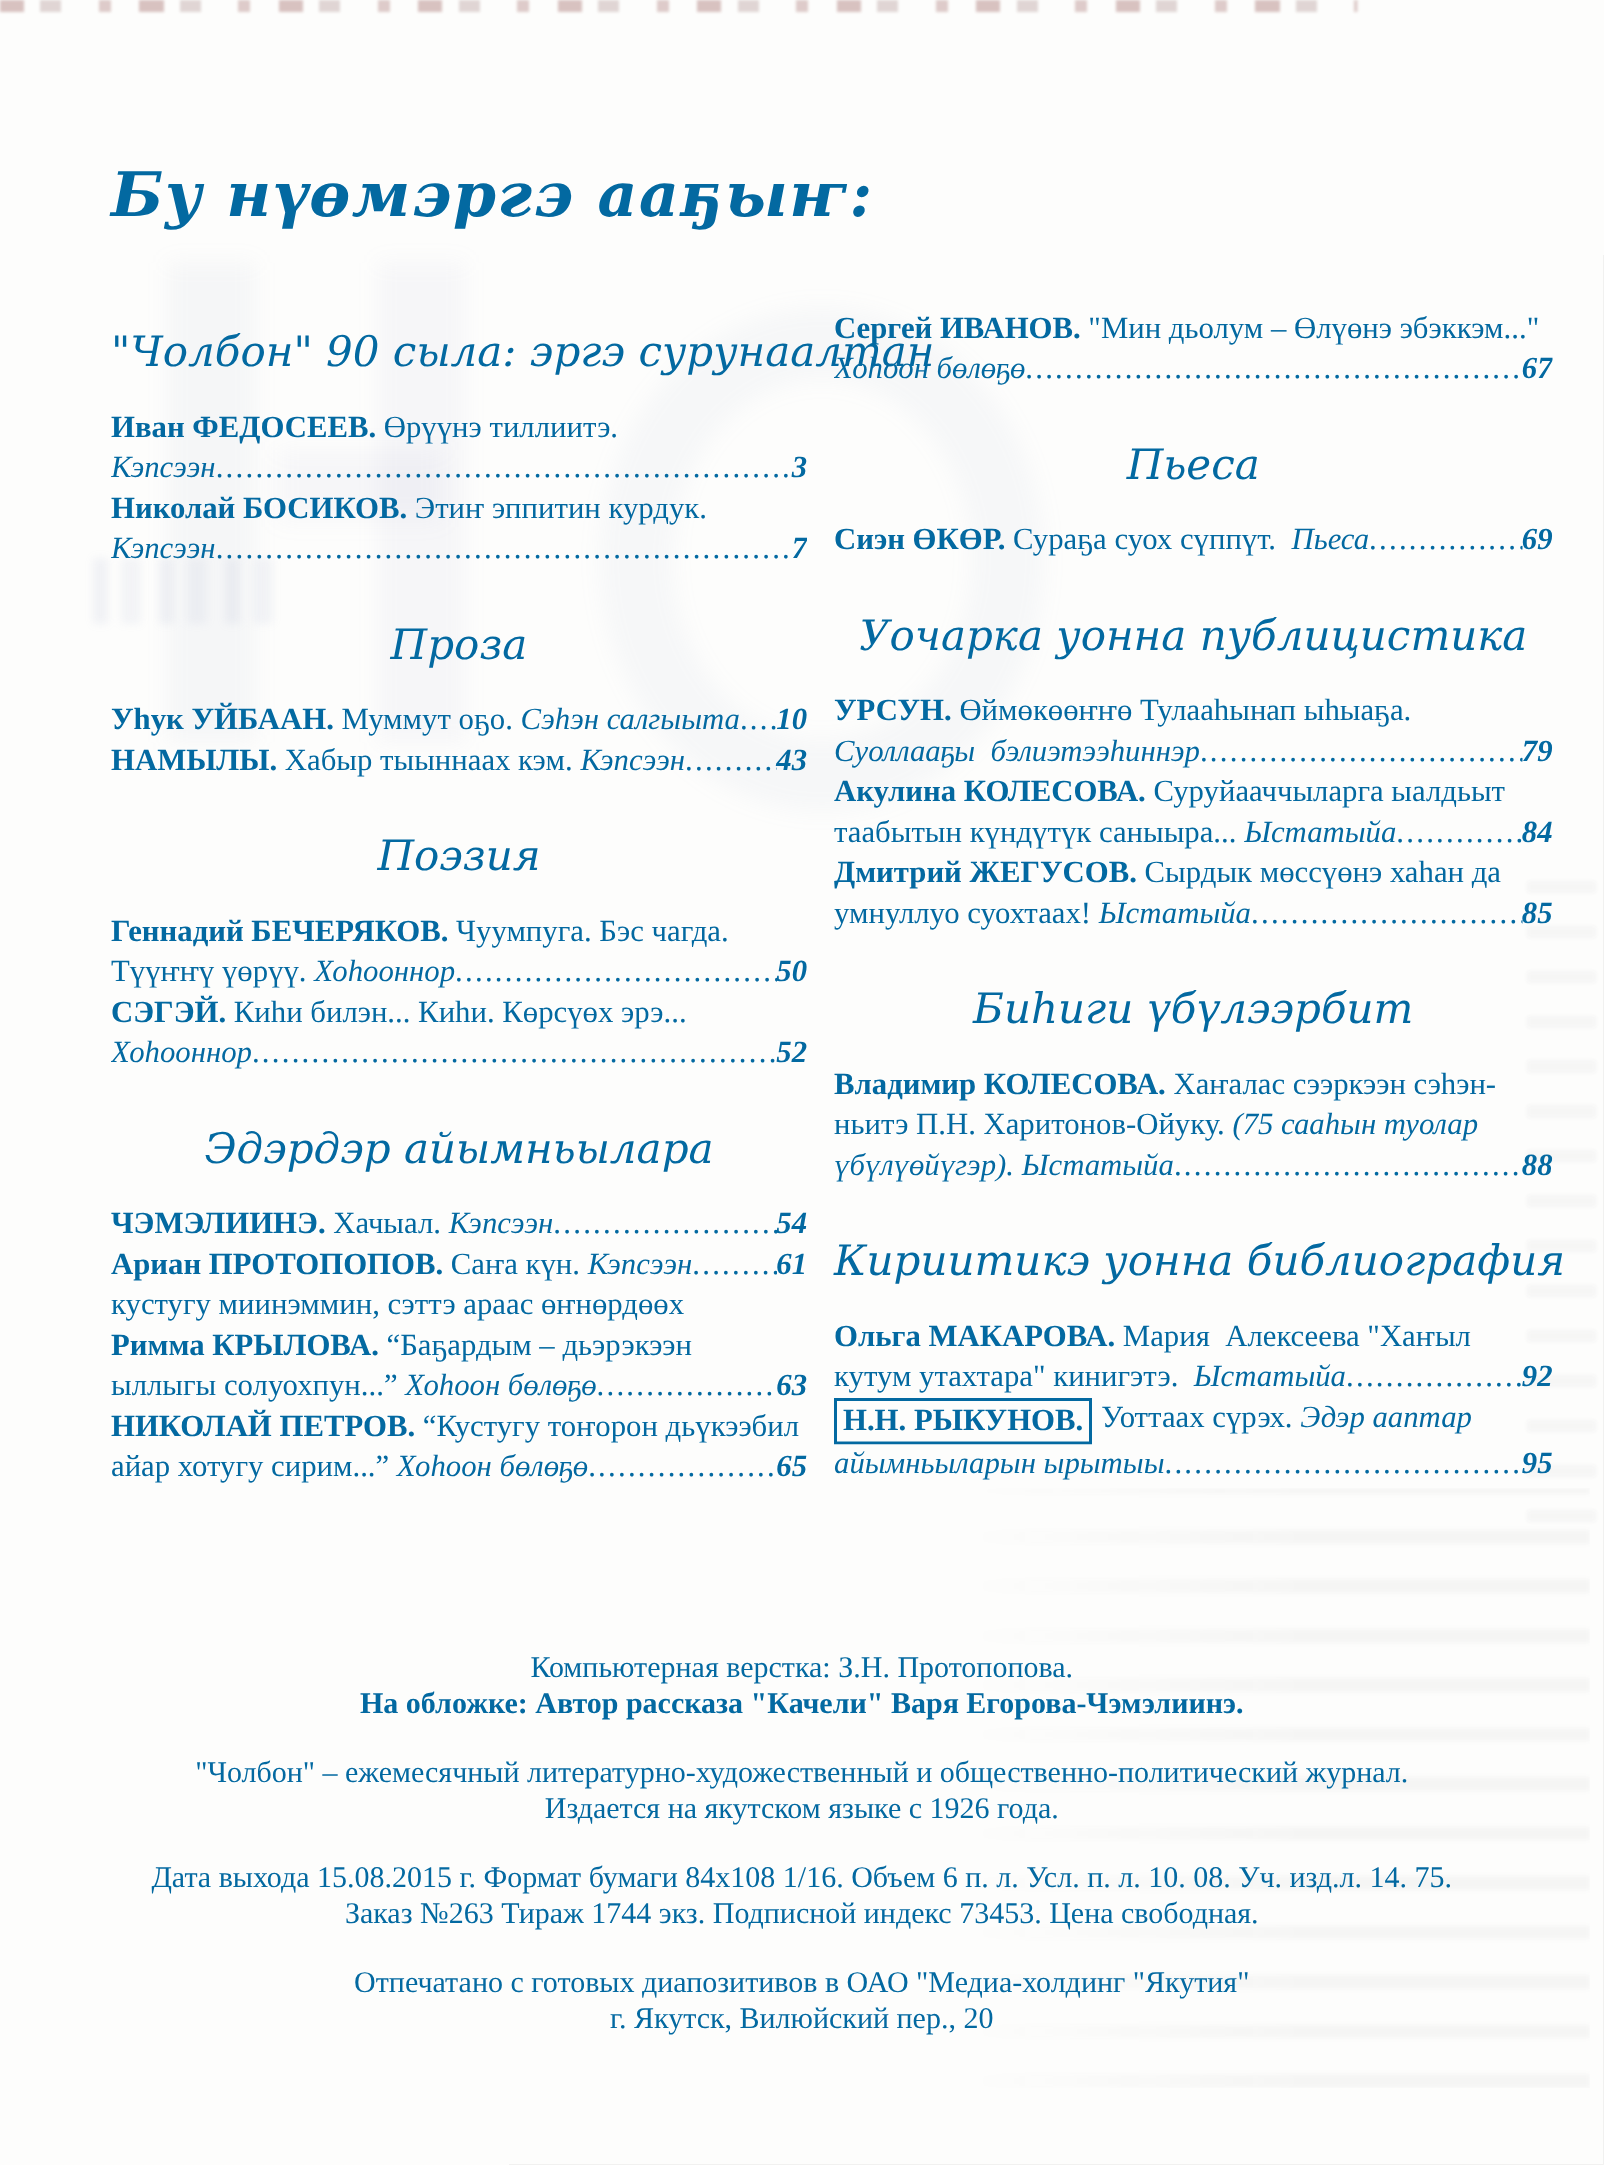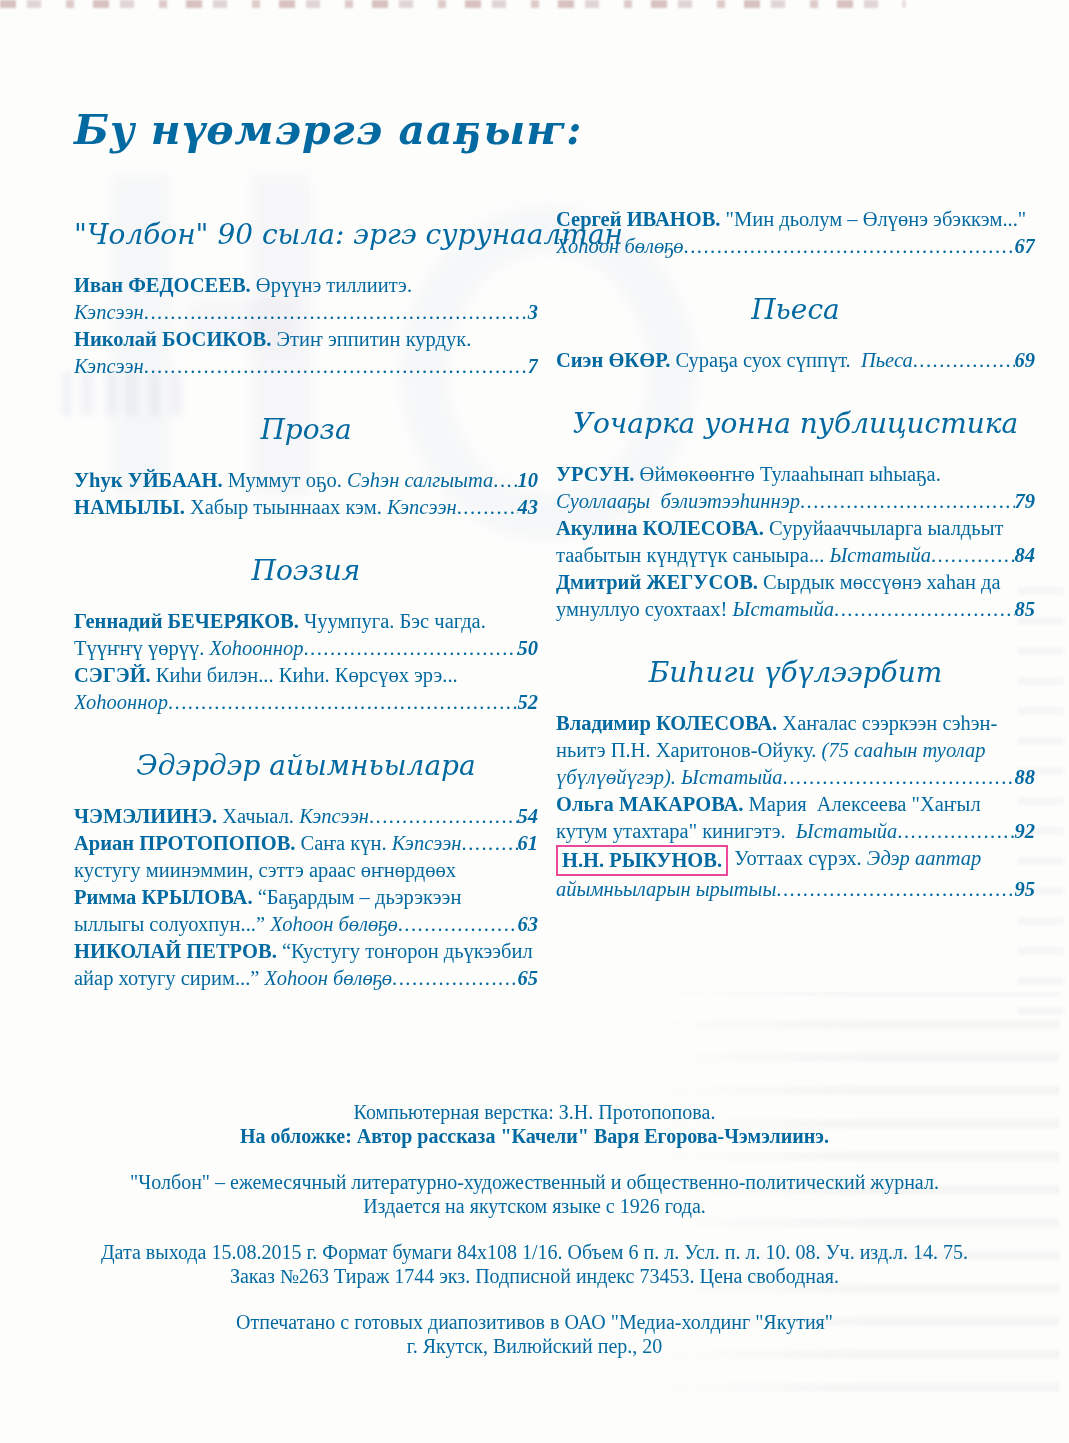--- a/index.html
+++ b/index.html
@@ -60,21 +60,21 @@
   .sec-heading {
     text-align:center; font-family:"DejaVu Serif",serif; font-style:italic;
     font-size:28px; font-weight:normal; margin:33px 0 21px; white-space:nowrap;
   }
   .col-left .sec-heading:first-child { margin-top:6px; }
 
   .entry { font-size:20.5px; line-height:27px; }
   .entry .line { display:flex; align-items:flex-start; white-space:pre; overflow:hidden; }
   .b { font-weight:bold; }
   .i { font-style:italic; }
-  .boxed { border:2px solid #ec4899; padding:0 4px; margin-right:1px; }
+  .boxed { border:2px solid #0369a1; padding:0 4px; margin-right:1px; }
   .dots { flex:1 1 auto; min-width:12px; overflow:hidden; letter-spacing:1.5px; }
   .pg { font-style:italic;font-weight:bold; }
 
   
   .footer {
     position:absolute; left:0; top:1100px; width:1069px; text-align:center;
     font-size:20px; line-height:24px;
   }
   .fgroup { margin-bottom:22px; }
   .fline { white-space:nowrap; }
@@ -161,20 +161,21 @@
       <div class="entry">
         <div class="line"><span class="b ">Дмитрий ЖЕГУСОВ.</span><span> Сырдык мөссүөнэ хаһан да</span></div>
         <div class="line"><span>умнуллуо суохтаах! </span><span class="i ">Ыстатыйа</span><span class="dots">............................................................................................................................................................................................................................</span><span class="pg">85</span></div>
       </div>
       <div class="sec-heading">Биһиги үбүлээрбит</div>
       <div class="entry">
         <div class="line"><span class="b ">Владимир КОЛЕСОВА.</span><span> Хаҥалас сээркээн сэһэн-</span></div>
         <div class="line"><span>ньитэ П.Н. Харитонов-Ойуку. </span><span class="i ">(75 сааһын туолар</span></div>
         <div class="line"><span class="i ">үбүлүөйүгэр). Ыстатыйа</span><span class="dots">............................................................................................................................................................................................................................</span><span class="pg">88</span></div>
       </div>
+      <div class="sec-heading">Кириитикэ уонна библиография</div>
       <div class="entry">
         <div class="line"><span class="b ">Ольга МАКАРОВА.</span><span> Мария  Алексеева "Хаҥыл</span></div>
         <div class="line"><span>кутум утахтара" кинигэтэ.  </span><span class="i ">Ыстатыйа</span><span class="dots">............................................................................................................................................................................................................................</span><span class="pg">92</span></div>
       </div>
       <div class="entry">
         <div class="line"><span class="b boxed">Н.Н. РЫКУНОВ.</span><span> Уоттаах сүрэх. </span><span class="i ">Эдэр ааптар</span></div>
         <div class="line"><span class="i ">айымньыларын ырытыы</span><span class="dots">............................................................................................................................................................................................................................</span><span class="pg">95</span></div>
       </div>
     </div>
 

